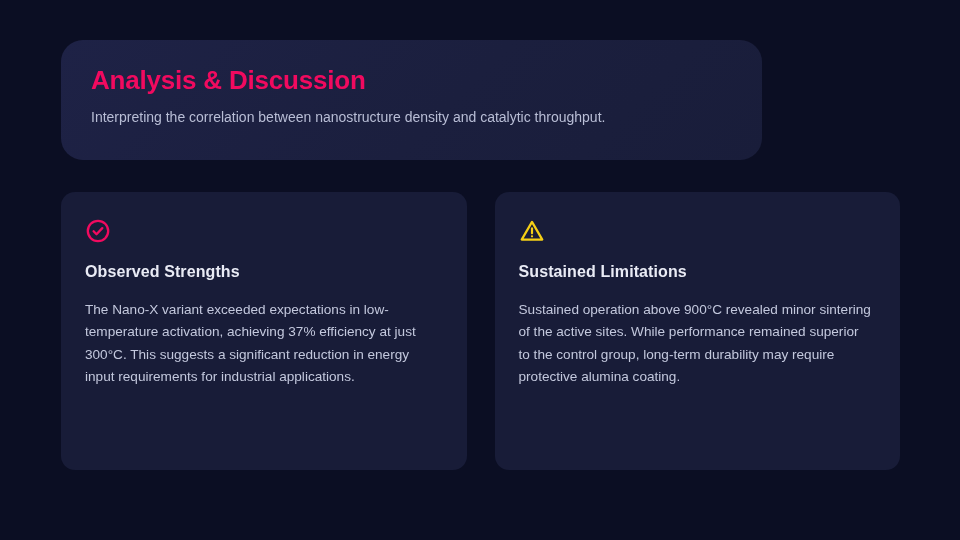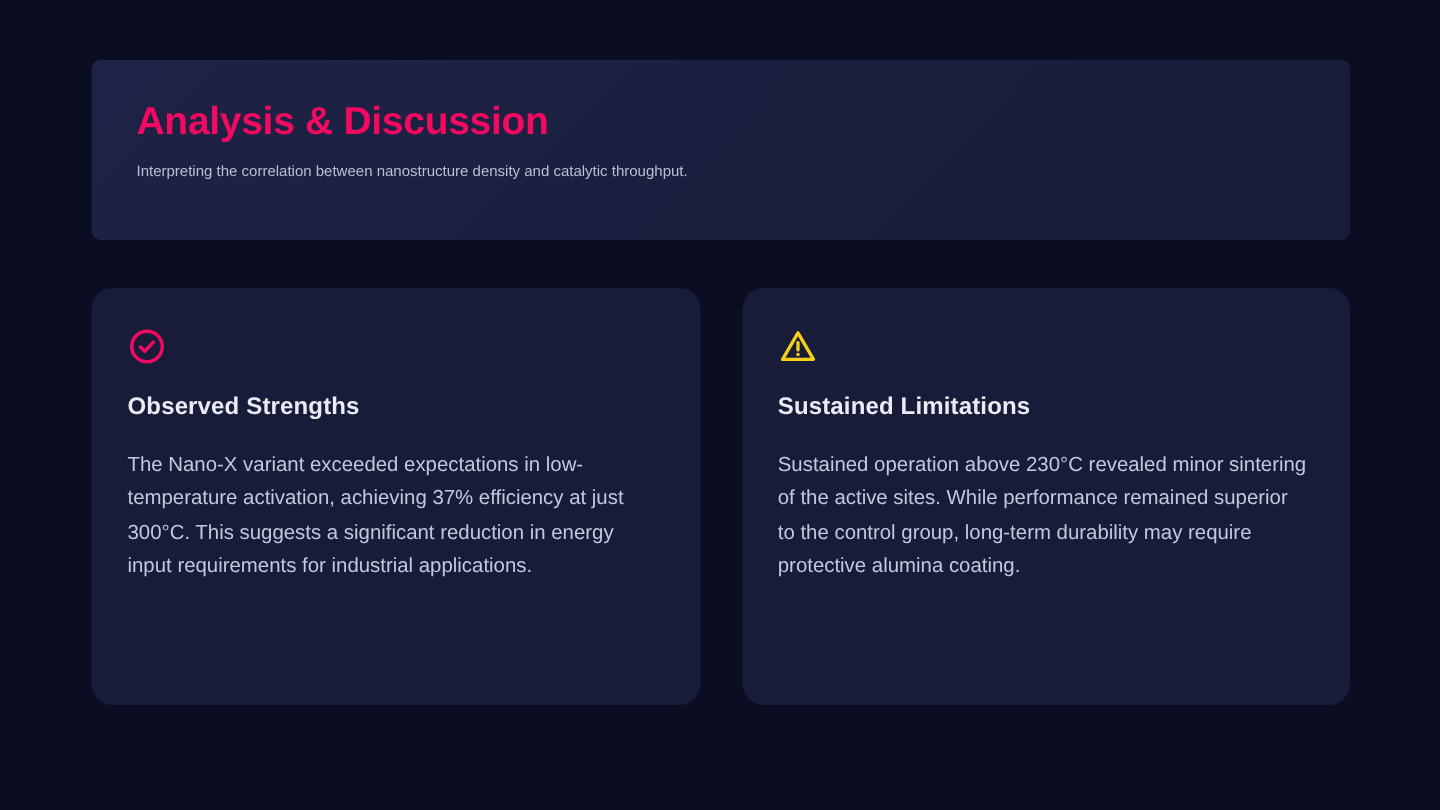--- a/index.html
+++ b/index.html
@@ -20,40 +20,40 @@
     width: 960px;
     height: 540px;
     box-sizing: border-box;
   }
 
   
   .header-card {
     position: absolute;
     left: 61px;
     top: 40px;
-    width: 839px;
+    width: 701px;
     height: 120px;
     box-sizing: border-box;
-    border-radius: 6px;
+    border-radius: 22px;
     background: linear-gradient(135deg, #1e2246 0%, #1b1f3e 55%, #191d3a 100%);
     padding: 26px 30px 0 30px;
   }
 
   .header-title {
     margin: 0;
     font-size: 26px;
     font-weight: 700;
     letter-spacing: -0.2px;
     color: #f10a5f;
     line-height: 1.15;
   }
 
   .header-subtitle {
     margin: 12px 0 0 0;
-    font-size: 10px;
+    font-size: 14px;
     font-weight: 400;
     color: #b9bed6;
     line-height: 1.3;
   }
 
   
   .cards-row {
     position: absolute;
     left: 61px;
     top: 192px;
@@ -121,17 +121,17 @@
 
     <article class="info-card">
       <span class="card-icon">
         <svg width="26" height="26" viewBox="0 0 26 26" fill="none" aria-hidden="true">
           <path d="M13 3.9 L23.3 21.6 H2.7 Z" stroke="#f5cf16" stroke-width="2.2" stroke-linejoin="round" stroke-linecap="round"></path>
           <path d="M13 10.4 V15.3" stroke="#f5cf16" stroke-width="2.2" stroke-linecap="round"></path>
           <path d="M13 18.3 V18.35" stroke="#f5cf16" stroke-width="2.3" stroke-linecap="round"></path>
         </svg>
       </span>
       <h2 class="card-heading">Sustained Limitations</h2>
-      <p class="card-body">Sustained operation above 230°C revealed minor sintering of the active sites. While performance remained superior to the control group, long-term durability may require protective alumina coating.</p>
+      <p class="card-body">Sustained operation above 900°C revealed minor sintering of the active sites. While performance remained superior to the control group, long-term durability may require protective alumina coating.</p>
     </article>
 
   </div>
 </div>
 
 </body></html>

